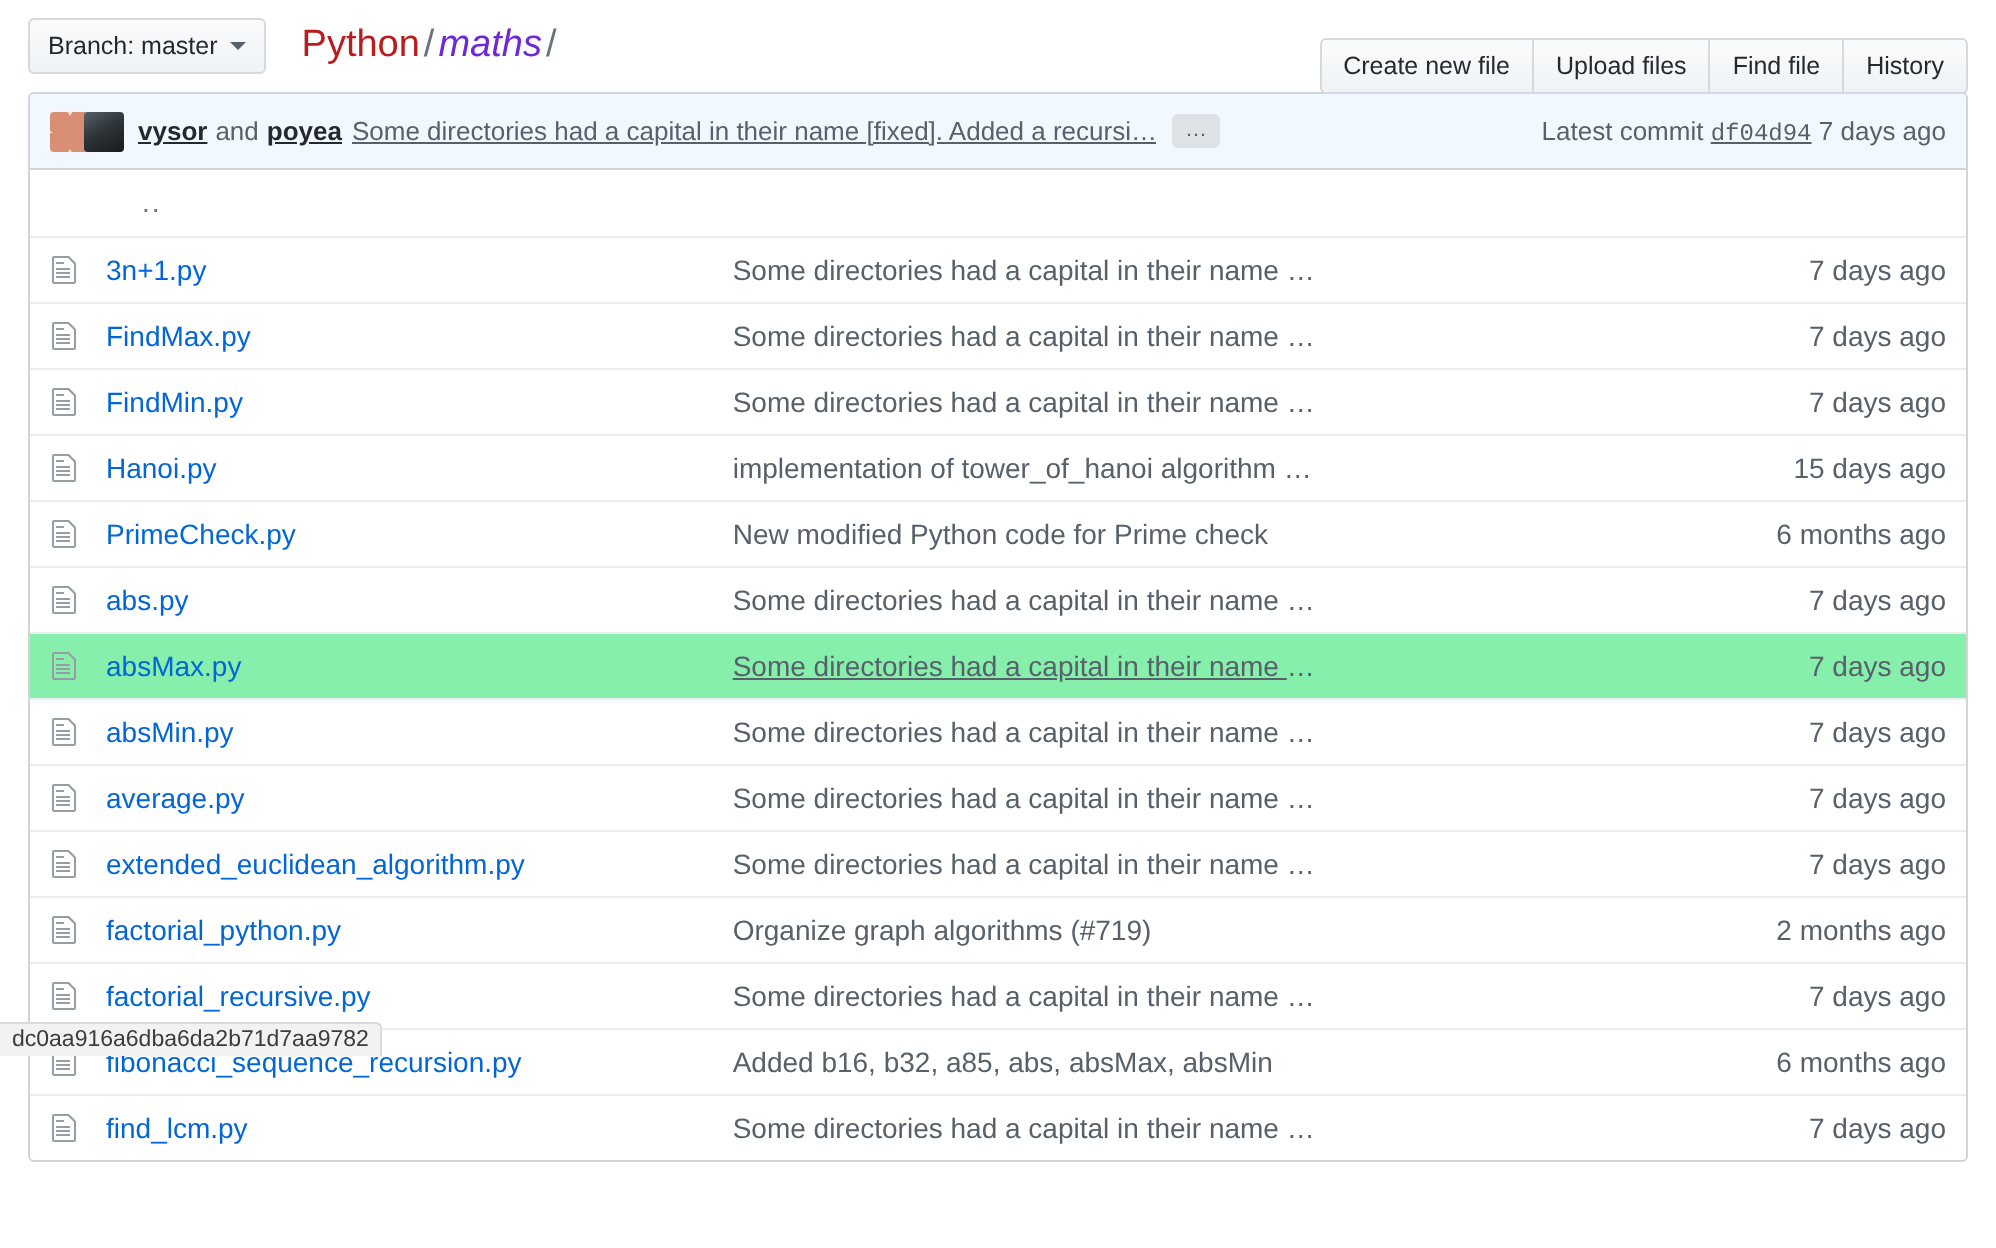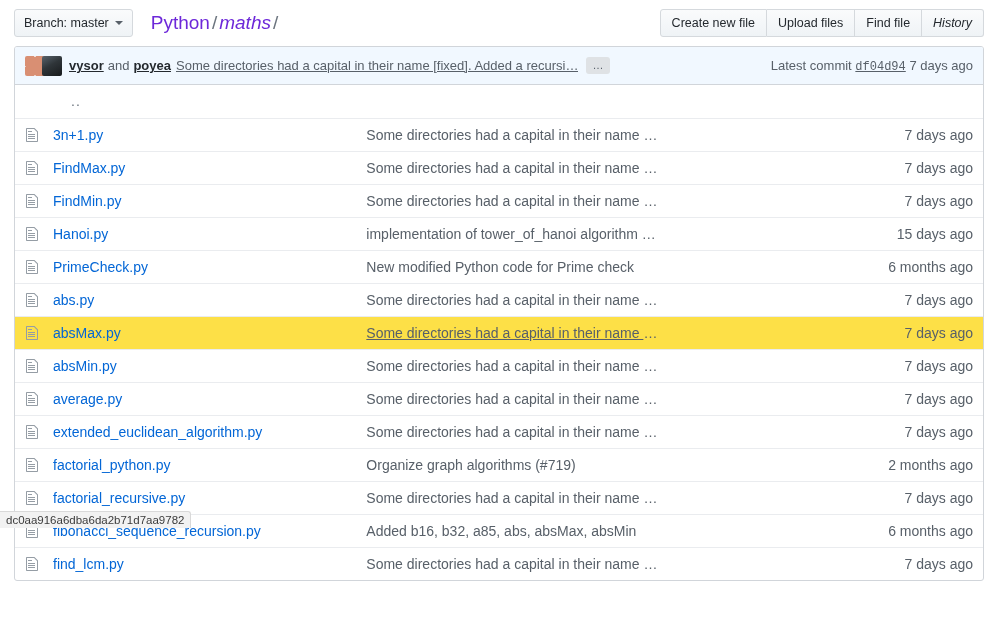--- a/index.html
+++ b/index.html
@@ -43,47 +43,47 @@
     border-right: 4px solid transparent;
     border-top: 4px solid #586069;
   }
   .breadcrumb {
     margin-left: 18px;
     font-size: 19px;
     line-height: 28px;
     color: #24292e;
     white-space: nowrap;
   }
-  .breadcrumb a { color: #6d28d9; text-decoration: none; cursor: pointer; }
+  .breadcrumb a { color: #b91c1c; text-decoration: none; cursor: pointer; }
   .breadcrumb .sep { color: #6a737d; padding: 0 2px; }
   .breadcrumb .cur { color: #6d28d9; font-style: italic; }
 
   .btn-group {
     position: absolute;
-    right: 14px; top: 9px;
+    right: 14px; top: 19px;
     display: flex;
   }
   .btn-group .gbtn {
     height: 28px;
     padding: 0 11px;
     display: inline-flex;
     align-items: center;
     border: 1px solid #d5d9dd;
     border-left-width: 0;
     background: linear-gradient(#fafbfc, #eff3f6);
     font-size: 12.5px;
     color: #24292e;
     white-space: nowrap;
     cursor: pointer;
   }
   .btn-group .gbtn:first-child {
     border-left-width: 1px;
     border-radius: 3px 0 0 3px;
   }
-  .btn-group .gbtn:last-child { border-radius: 0 3px 3px 0; font-style: italic; }
+  .btn-group .gbtn:last-child { border-radius: 0 3px 3px 0; }
 
   
   .filebox {
     margin: 0 14px;
     border: 1px solid #d1d5da;
     border-radius: 3px;
     overflow: hidden;
   }
   .commit-bar {
     background: #f1f8ff;
@@ -173,21 +173,21 @@
     line-height: 20px;
     overflow: hidden;
     white-space: nowrap;
     text-overflow: ellipsis;
   }
   td.c-icon { width: 28px; padding-right: 0; padding-left: 10px; }
   td.c-name { width: 255px; }
   td.c-msg  { width: auto; color: #586069; }
   td.c-age  { width: 130px; text-align: right; color: #586069; padding-right: 14px; }
 
-  tr.filerow:hover, tr.hovered { background: #fde047; }
+  tr.filerow:hover, tr.hovered { background: #86efac; }
   tr.hovered td.c-msg a { text-decoration: underline; color: #586069; }
 
   .fname { color: #0366d6; text-decoration: none; cursor: pointer; }
   td.c-msg a { color: #586069; text-decoration: none; cursor: pointer; }
 
   .up-link {
     color: #6a737d;
     text-decoration: none;
     font-size: 14px;
     letter-spacing: 1px;

